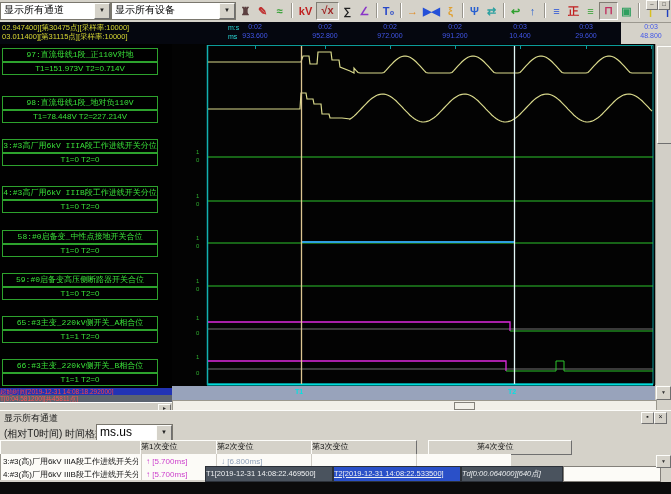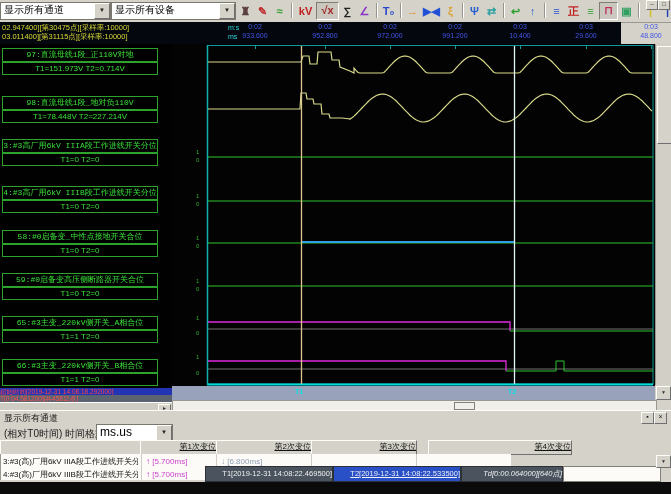--- a/index.html
+++ b/index.html
@@ -57,28 +57,28 @@
           border:1px solid;border-color:#fdfdfa #6f6f6f #6f6f6f #fdfdfa;}
   
   #bottom-panel{left:0;top:410px;width:671px;height:84px;background:#d5d2c9;border-top:1px solid #fdfdfa;}
   #bp-title{left:4px;top:412px;font-size:9px;color:#1a1a1a;}
   .bp-btn{position:absolute;top:412px;width:11px;height:10px;background:#d5d2c9;
           border:1px solid;border-color:#fdfdfa #6f6f6f #6f6f6f #fdfdfa;
           font-size:7px;line-height:8px;text-align:center;color:#222;}
   #bp-timelabel{left:4px;top:427px;font-size:10px;color:#1a1a1a;white-space:nowrap;}
   #bp-combo{left:96px;top:424px;width:72px;height:15px;}
   .th{position:absolute;top:440px;height:13px;background:#d5d2c9;border:1px solid;
-      border-color:#fdfdfa #6f6f6f #6f6f6f #fdfdfa;font-size:8px;text-align:right;
-      line-height:12px;color:#111;text-decoration:underline;}
+      border-color:#fdfdfa #6f6f6f #6f6f6f #fdfdfa;font-size:8px;text-align:left;
+      line-height:12px;color:#111;}
   #tbody{left:0;top:454px;width:510px;height:26px;background:#fcfbf7;border-left:1px solid #9a978e;}
   .colsep{position:absolute;top:0;width:1px;height:26px;background:#cfccc4;}
   .cell{position:absolute;font-size:8px;line-height:13px;white-space:nowrap;overflow:hidden;}
   
   .sbox{position:absolute;top:466px;height:14px;background:#4a535e;border:1px solid #2c3138;
-        color:#eef0f2;font-size:7.5px;line-height:13px;text-align:right;white-space:nowrap;}
+        color:#eef0f2;font-size:7.5px;line-height:13px;text-align:left;white-space:nowrap;}
   #sbox-t2{background:#2a50c8;}
   #sbox-field{position:absolute;left:563px;top:466px;width:96px;height:14px;background:#fcfbf7;
         border:1px solid #83807a;}
   #black-strip{left:0;top:482px;width:671px;height:12px;background:#0b0b0b;}
 </style>
 </head>
 <body>
 
 <div id="toolbar" class="abs">
   <div class="combo" style="left:111px;width:120px;">

